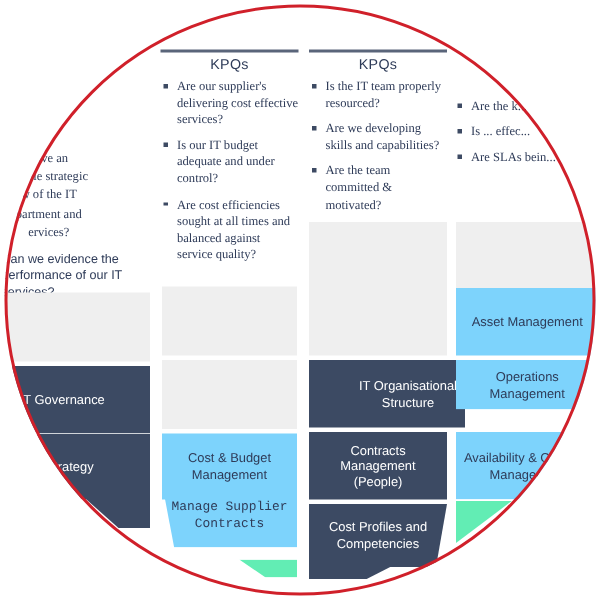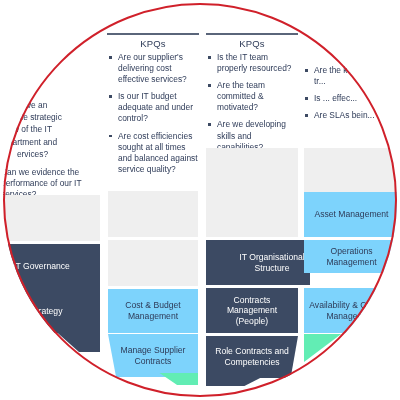--- a/index.html
+++ b/index.html
@@ -31,21 +31,21 @@
 
   
   .kpq-col{position:absolute;box-sizing:border-box;}
   .kpq-rule{
     height:2px;background:#3d4a63;opacity:.85;margin-bottom:3px;
   }
   .kpq-title{
     text-align:center;color:#2e3b58;font-size:9.5px;
     letter-spacing:.2px;margin-bottom:3px;
   }
-  .kpq-list{list-style:none;margin:0;padding:0;}
+  .kpq-list{list-style:none;margin:0;padding:0;font-family:Liberation Serif, serif;}
   .kpq-list li{
     position:relative;padding-left:11px;margin-bottom:6px;
     color:#2e3b58;font-size:8.4px;line-height:1.32;
   }
   .kpq-list li:before{
     content:"";position:absolute;left:2px;top:4px;
     width:2.6px;height:2.6px;background:#3d4a63;
   }
   .plain-q{
     color:#2e3b58;font-size:8.4px;line-height:1.32;margin:0 0 6px 0;
@@ -97,49 +97,49 @@
           <li>Is our IT budget adequate and under control?</li>
           <li>Are cost efficiencies sought at all times and balanced against service quality?</li>
         </ul>
       </div>
 
       <div class="kpq-col" style="left:203px;top:30px;width:92px;">
         <div class="kpq-rule"></div>
         <div class="kpq-title">KPQs</div>
         <ul class="kpq-list">
           <li>Is the IT team properly resourced?</li>
+          <li>Are we developing skills and capabilities?</li>
           <li>Are the team committed &amp; motivated?</li>
-          <li>Are we developing skills and capabilities?</li>
         </ul>
       </div>
 
       <div class="kpq-col" style="left:300px;top:62px;width:92px;">
         <ul class="kpq-list">
           <li>Are the k... requests tr...</li>
           <li>Is ... effec...</li>
           <li>Are SLAs bein...</li>
         </ul>
       </div>
 
       <div class="cell gray" style="left:-20px;top:192px;width:117px;height:46px;"></div>
       <div class="cell navy" style="left:-20px;top:241px;width:117px;height:45px;clip-path:polygon(0 0,100% 0,100% 100%,8% 100%);">IT Governance</div>
       <div class="cell navy" style="left:-20px;top:286px;width:117px;height:44px;clip-path:polygon(0 0,100% 0,100% 100%,18% 100%);">IT Strategy</div>
       <div class="sliver navy" style="left:22px;top:325px;width:75px;height:24px;clip-path:polygon(36% 0,100% 0,100% 100%,72% 100%);"></div>
 
       <div class="cell gray" style="left:105px;top:188px;width:90px;height:46px;"></div>
       <div class="cell gray" style="left:105px;top:237px;width:90px;height:46px;"></div>
       <div class="cell mint" style="left:105px;top:286px;width:90px;height:44px;">Cost &amp; Budget Management</div>
-      <div class="cell mint" style="left:105px;top:331px;width:90px;height:43px;clip-path:polygon(0 0,100% 0,100% 100%,9% 100%);">Manage Supplier Contracts</div>
+      <div class="cell mint" style="left:105px;top:319px;width:90px;height:43px;clip-path:polygon(0 0,100% 0,100% 100%,9% 100%);font-family:Liberation Mono, monospace;">Manage Supplier Contracts</div>
       <div class="sliver mint" style="left:140px;top:370px;width:55px;height:12px;clip-path:polygon(30% 0,100% 0,100% 100%,62% 100%);"></div>
 
       <div class="cell gray" style="left:203px;top:145px;width:92px;height:45px;clip-path:polygon(0 0,100% 0,100% 100%,0 100%);"></div>
       <div class="cell gray" style="left:203px;top:189px;width:92px;height:45px;"></div>
       <div class="cell navy" style="left:203px;top:237px;width:104px;height:45px;padding-left:32px;">IT Organisational Structure</div>
       <div class="cell navy" style="left:203px;top:285px;width:92px;height:45px;">Contracts Management (People)</div>
-      <div class="cell navy" style="left:203px;top:333px;width:92px;height:42px;clip-path:polygon(0 0,100% 0,92% 100%,0 100%);">Role Contracts and Competencies</div>
+      <div class="cell navy" style="left:203px;top:333px;width:92px;height:42px;clip-path:polygon(0 0,100% 0,92% 100%,0 100%);">Cost Profiles and Competencies</div>
       <div class="sliver navy" style="left:203px;top:371px;width:62px;height:12px;clip-path:polygon(0 0,100% 0,62% 100%,0 100%);"></div>
 
       <div class="cell gray" style="left:301px;top:145px;width:95px;height:45px;clip-path:polygon(0 0,96% 0,100% 100%,0 100%);"></div>
       <div class="cell mint" style="left:301px;top:189px;width:95px;height:45px;">Asset Management</div>
       <div class="cell mint" style="left:301px;top:237px;width:95px;height:33px;clip-path:polygon(0 0,100% 0,86% 100%,0 100%);">Operations Management</div>
       <div class="cell mint" style="left:301px;top:285px;width:95px;height:45px;clip-path:polygon(0 0,86% 0,58% 100%,0 100%);">Availability &amp; Capacity Management</div>
       <div class="sliver mint" style="left:301px;top:331px;width:60px;height:28px;clip-path:polygon(0 0,62% 0,0 100%);"></div>
 
     </div>
   </div>

